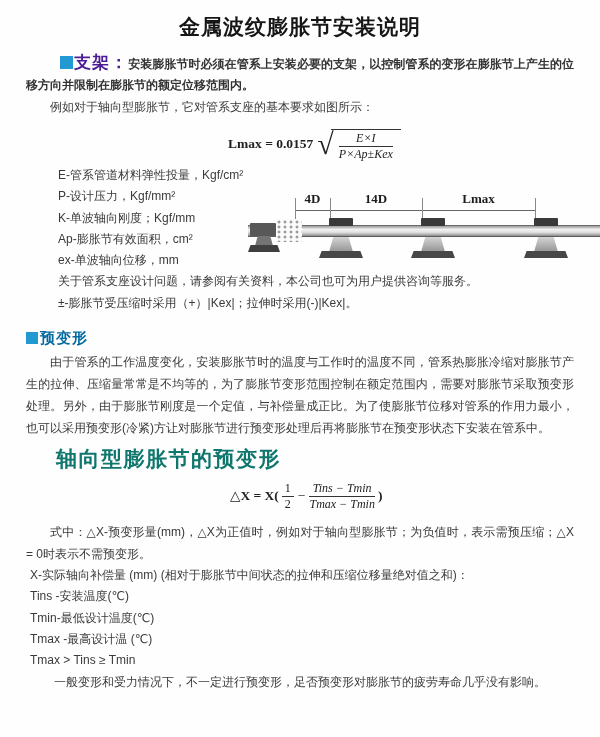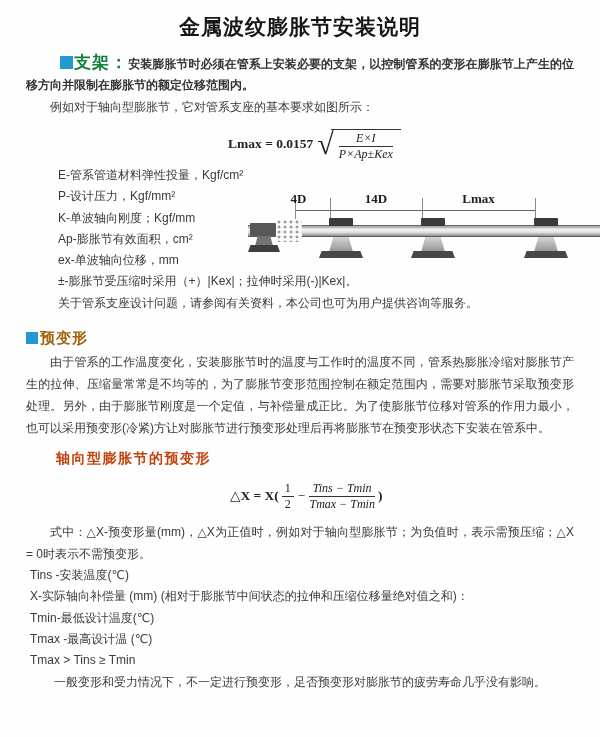--- a/index.html
+++ b/index.html
@@ -10,41 +10,41 @@
     font-size:12px;line-height:21px;
   }
   .title{
     padding-top:12px;text-align:center;font-size:21px;line-height:30px;
     font-weight:bold;color:#161616;letter-spacing:1px;
   }
   .sec{margin:0 26px;}
   .p-support{margin-top:10px;text-indent:34px;font-weight:bold;color:#333;text-align:justify;}
   .sq{display:inline-block;width:13px;height:13px;background:#2299d2;vertical-align:-1px;margin-right:1px;}
   .sq2{display:inline-block;width:12px;height:12px;background:#2299d2;vertical-align:-1px;margin-right:2px;}
-  .blue-label{color:#15803d;font-size:17px;font-weight:bold;letter-spacing:1px;}
+  .blue-label{color:#4c1d95;font-size:17px;font-weight:bold;letter-spacing:1px;}
   .p-example{margin-top:1px;text-indent:24px;}
   
   .formula{font-family:"Liberation Serif","DejaVu Serif",serif;font-size:13.5px;color:#222;line-height:normal;}
   .f1{margin:9px 0 3px 228px;}
   .f-bold{font-weight:bold;}
   .sqrt-sign{font-size:30px;font-weight:400;vertical-align:-6px;margin:0 -3px 0 4px;}
   .radicand{display:inline-block;border-top:1.5px solid #333;padding:2px 5px 0 5px;vertical-align:middle;}
   .frac{display:inline-block;vertical-align:middle;text-align:center;font-size:12px;margin:0 3px;}
   .frac .fn{display:block;border-bottom:1px solid #333;padding:0 3px 1px;line-height:13px;}
   .frac .fd{display:block;padding-top:1px;line-height:13px;}
   .it{font-style:italic;}
   .f2{margin:13px 0 0 230px;}
   .f-minus{margin:0 1px;}
   
   .defs{margin:4px 26px 0 38px;}
   .defs .def{line-height:21.3px;}
   .defs .ind{padding-left:20px;}
   
-  .h2{margin:13px 26px 0;color:#a16207;font-size:15px;font-weight:bold;letter-spacing:1px;}
-  .h3{margin:9px 0 0 56px;color:#c2410c;font-size:14px;font-weight:bold;letter-spacing:1.5px;}
+  .h2{margin:13px 26px 0;color:#0369a1;font-size:15px;font-weight:bold;letter-spacing:1px;}
+  .h3{margin:9px 0 0 56px;color:#0f766e;font-size:21px;font-weight:bold;letter-spacing:1.5px;}
   .p-body{margin:3px 26px 0;text-indent:2em;text-align:justify;line-height:22px;}
   .p-explain{margin:11px 26px 0;text-indent:2em;text-align:justify;line-height:21.5px;}
   .lines{margin:0 26px 0 30px;}
   .lines .ln{line-height:21.3px;}
   
   .diagram{position:absolute;left:248px;top:191px;width:352px;height:95px;}
   .dim-line{position:absolute;left:47px;top:19px;width:241px;height:1px;background:#666;}
   .tick{position:absolute;top:7px;width:1px;height:27px;background:#888;}
   .dim-label{position:absolute;top:0;text-align:center;font-family:"Liberation Serif","DejaVu Serif",serif;
     font-weight:bold;font-size:13px;color:#1d1d1d;line-height:15px;}
@@ -77,31 +77,31 @@
 <div class="formula f1">
   <span class="f-bold">Lmax = 0.0157</span><span class="sqrt-sign">√</span><span class="radicand"><span class="frac it"><span class="fn">E×I</span><span class="fd">P×Ap±Kex</span></span></span>
 </div>
 
 <div class="defs">
   <div class="def ind">E-管系管道材料弹性投量，Kgf/cm²</div>
   <div class="def ind">P-设计压力，Kgf/mm²</div>
   <div class="def ind">K-单波轴向刚度；Kgf/mm</div>
   <div class="def ind">Ap-膨胀节有效面积，cm²</div>
   <div class="def ind">ex-单波轴向位移，mm</div>
+  <div class="def ind">关于管系支座设计问题，请参阅有关资料，本公司也可为用户提供咨询等服务。</div>
   <div class="def ind">±-膨胀节受压缩时采用（+）|Kex|；拉伸时采用(-)|Kex|。</div>
-  <div class="def ind">关于管系支座设计问题，请参阅有关资料，本公司也可为用户提供咨询等服务。</div>
 </div>
 
 <div class="diagram">
   <div class="dim-line"></div>
   <div class="tick" style="left:47px"></div>
   <div class="tick" style="left:82px"></div>
   <div class="tick" style="left:174px"></div>
   <div class="tick" style="left:287px"></div>
-  <div class="dim-label" style="left:33px;width:35px">4D</div>
+  <div class="dim-label" style="left:47px;width:35px">4D</div>
   <div class="dim-label" style="left:82px;width:92px">14D</div>
   <div class="dim-label" style="left:174px;width:113px">Lmax</div>
   <div class="pipe"></div>
   <div class="bellows"></div>
   <div>
     <div class="anchor-bar"></div>
     <div class="anchor-ped"></div>
     <div class="anchor-base"></div>
   </div>
   <div>
@@ -127,19 +127,19 @@
 
 <div class="h3">轴向型膨胀节的预变形</div>
 
 <div class="formula f2">
   <span class="f-bold">△X = X(</span><span class="frac"><span class="fn">1</span><span class="fd">2</span></span><span class="f-minus">−</span><span class="frac it"><span class="fn">Tins − Tmin</span><span class="fd">Tmax − Tmin</span></span><span class="f-bold">)</span>
 </div>
 
 <p class="p-explain">式中：△X-预变形量(mm)，△X为正值时，例如对于轴向型膨胀节；为负值时，表示需预压缩；△X = 0时表示不需预变形。</p>
 
 <div class="lines">
+  <div class="ln">X-实际轴向补偿量 (mm) (相对于膨胀节中间状态的拉伸和压缩位移量绝对值之和)：</div>
   <div class="ln">Tins -安装温度(℃)</div>
-  <div class="ln">X-实际轴向补偿量 (mm) (相对于膨胀节中间状态的拉伸和压缩位移量绝对值之和)：</div>
   <div class="ln">Tmin-最低设计温度(℃)</div>
   <div class="ln">Tmax -最高设计温 (℃)</div>
   <div class="ln">Tmax &gt; Tins ≥ Tmin</div>
   <div class="ln" style="text-indent:2em">一般变形和受力情况下，不一定进行预变形，足否预变形对膨胀节的疲劳寿命几乎没有影响。</div>
 </div>
 
 </body></html>

